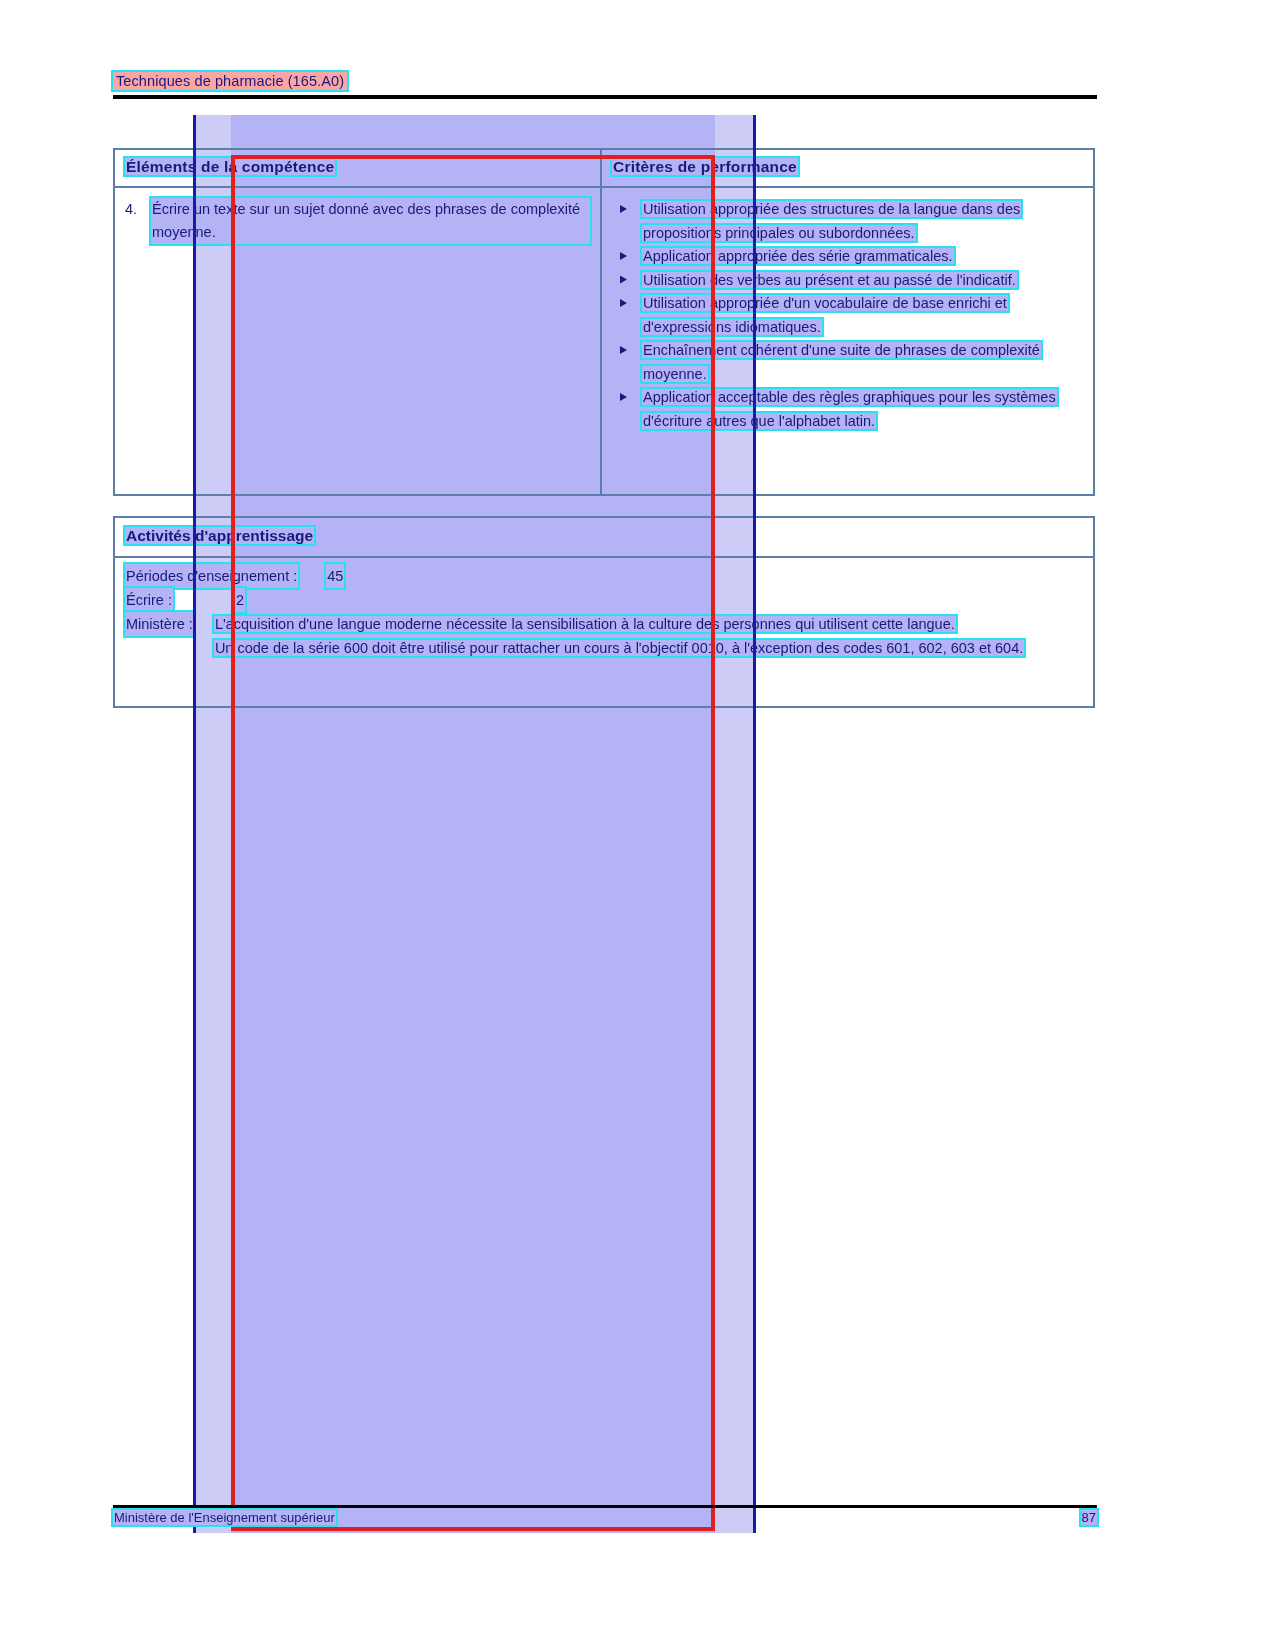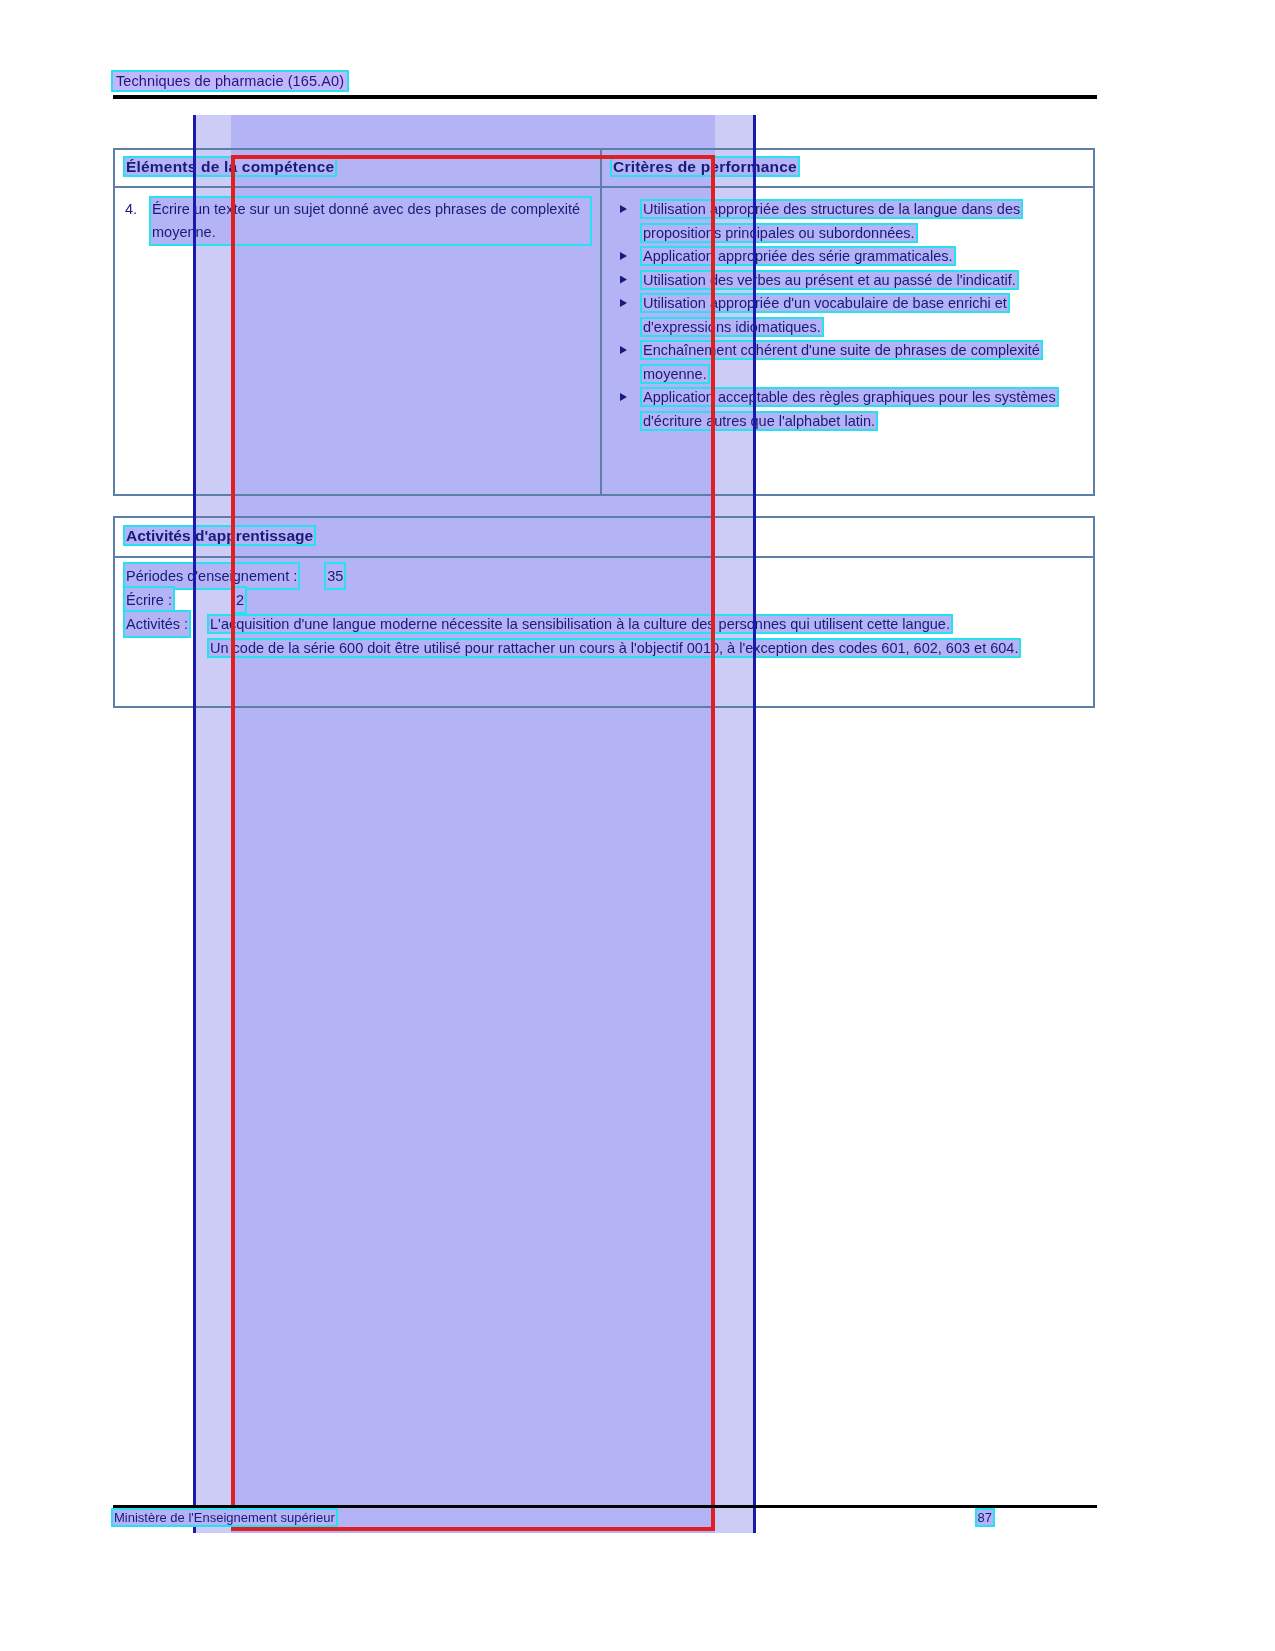--- a/index.html
+++ b/index.html
@@ -20,21 +20,21 @@
   .sel-band.pale{background:#ccccf7;}
   .vline{position:absolute;width:3px;pointer-events:none;}
   .vline.blue{background:#1a1aa8;}
   .vline.red{background:#e02020;width:4px;}
 
   
   .hdr{position:absolute;left:113px;top:72px;width:984px;}
   .hdr-title{
     font-size:14.5px;letter-spacing:.1px;color:#1a1a7a;
     display:inline-block;padding:1px 3px;
-    background:#c4b5fd;
+    background:#fca5a5;
     outline:2px solid #27e0f0;
   }
   .hdr-rule{position:absolute;left:113px;top:95px;width:984px;height:4px;background:#000;}
 
   
   .tbl{position:absolute;border:2px solid #5b7fa6;background:transparent;box-sizing:border-box;}
   .tbl-row{display:flex;border-bottom:2px solid #5b7fa6;box-sizing:border-box;}
   .tbl-row.last{border-bottom:none;}
   .cell{box-sizing:border-box;padding:8px 10px;position:relative;}
   .cell.left{width:487px;border-right:2px solid #5b7fa6;}
@@ -64,21 +64,21 @@
     background:#1a1a7a;
     clip-path:polygon(0 0,100% 50%,0 100%);
   }
 
   
   .act-head{font-weight:bold;font-size:15.5px;}
   .act-row{display:flex;font-size:14.5px;line-height:24px;}
 
   
   .ftr-rule{position:absolute;left:113px;top:1505px;width:984px;height:3px;background:#000;}
-  .ftr{position:absolute;left:113px;top:1510px;width:880px;display:flex;justify-content:space-between;font-size:13px;}
+  .ftr{position:absolute;left:113px;top:1510px;width:984px;display:flex;justify-content:space-between;font-size:13px;}
 
   .nbsp-pad{display:inline-block;width:28px;}
 </style>
 </head>
 <body>
 
 <div class="page">
 
   <div class="sel-band pale" style="left:193px;top:115px;width:562px;height:1418px;"></div>
   <div class="sel-band" style="left:231px;top:115px;width:484px;height:1418px;"></div>
@@ -144,31 +144,31 @@
         <span class="act-head hl">Activités d'apprentissage</span>
       </div>
     </div>
 
     <div class="tbl-row last" style="height:150px;">
       <div class="cell" style="width:100%;padding-top:6px;">
 
         <div class="act-row">
           <span class="hl">Périodes d'enseignement :</span>
           <span class="nbsp-pad"></span>
-          <span class="hl">35</span>
+          <span class="hl">45</span>
         </div>
 
         <div class="act-row">
           <span class="hl">Écrire :</span>
           <span class="nbsp-pad" style="width:62px;"></span>
           <span class="hl">2</span>
         </div>
 
         <div class="act-row" style="align-items:flex-start;">
-          <span class="hl" style="flex:none;">Activités :</span>
+          <span class="hl" style="flex:none;">Ministère :</span>
           <span class="nbsp-pad" style="width:20px;"></span>
           <span style="flex:1;">
             <span class="hl">L'acquisition d'une langue moderne nécessite la sensibilisation à la culture des personnes qui utilisent cette langue.</span>
             <br>
             <span class="hl">Un code de la série 600 doit être utilisé pour rattacher un cours à l'objectif 0010, à l'exception des codes 601, 602, 603 et 604.</span>
           </span>
         </div>
 
       </div>
     </div>

